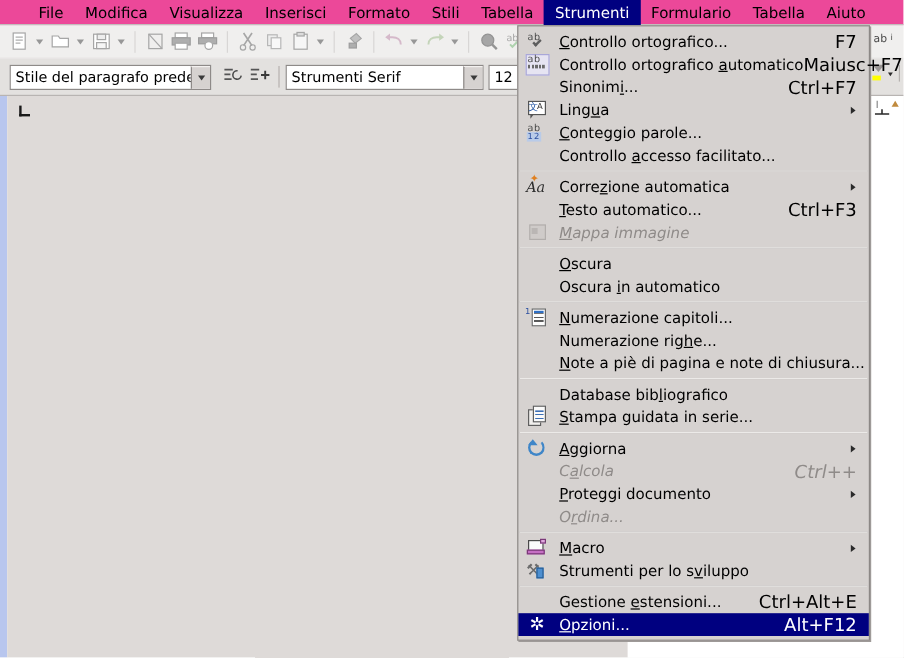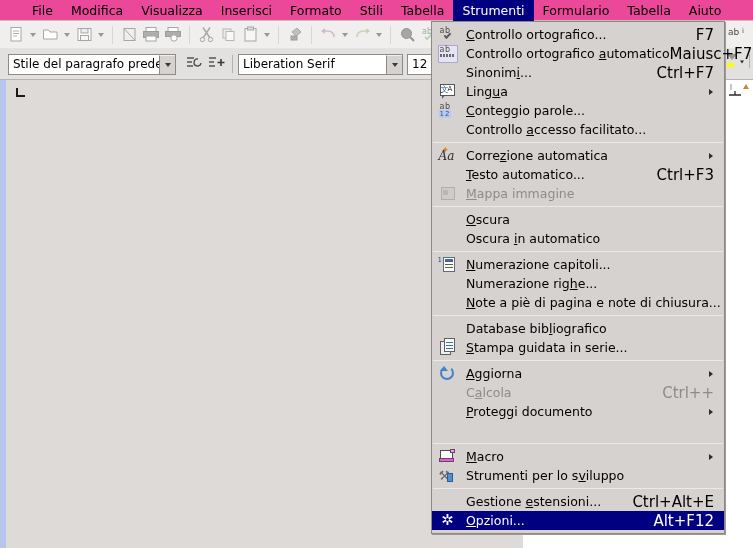--- a/index.html
+++ b/index.html
@@ -138,21 +138,21 @@
   }
   .mi {
     height: 19px;
     display: flex; align-items: center;
     position: relative;
     font-size: 12.5px;
     color: #000000;
     padding-left: 0;
   }
   .mi.sel { background: #000080; color: #ffffff; }
-  .mi.disabled { color: #8f8b89; }
+  .mi.disabled { color: #8f8b89; font-style: italic; }
   .mi-icon {
     width: 31px; height: 19px;
     flex: 0 0 31px;
     display: flex; align-items: center; justify-content: center;
     position: relative;
   }
   .mi-label {
     flex: 1;
     white-space: nowrap;
     padding-left: 3px;
@@ -501,21 +501,21 @@
         </svg>
     </div>
     <div class="tb-btn">
       <svg width="18" height="18" viewBox="0 0 18 18">
           <path d="M2 3h7M2 7h5M2 11h6" stroke="#555" stroke-width="1.4"></path>
           <path d="M14 4v7M10.5 7.5h7" stroke="#3a3a3a" stroke-width="1.6"></path>
         </svg>
     </div>
     <div class="tb-sep"></div>
     <div class="combo" style="width:165px;">
-      <span class="txt">Liberation Serif</span>
+      <span class="txt">Strumenti Serif</span>
       <span class="drop">
           <span class="caret-dn"></span>
         </span>
     </div>
     <div class="combo" style="width:45px;margin-left:4px;">
       <span class="txt">12</span>
     </div>
   </div>
 
   <div id="rightblank"></div>
@@ -704,20 +704,21 @@
       <span class="mi-label">C<span class="u">a</span>lcola</span>
       <span class="mi-accel">Ctrl++</span>
     </div>
     <div class="mi">
       <span class="mi-icon"></span>
       <span class="mi-label"><span class="u">P</span>roteggi documento</span>
       <span class="mi-sub"></span>
     </div>
     <div class="mi disabled">
       <span class="mi-icon"></span>
+      <span class="mi-label">O<span class="u">r</span>dina...</span>
       <span class="mi-accel"></span>
     </div>
 
     <div class="msep"></div>
 
     <div class="mi">
       <span class="mi-icon">
         <span class="ic">
             <span class="ic-scroll"></span>
             <span class="ic-scrolltab"></span>

